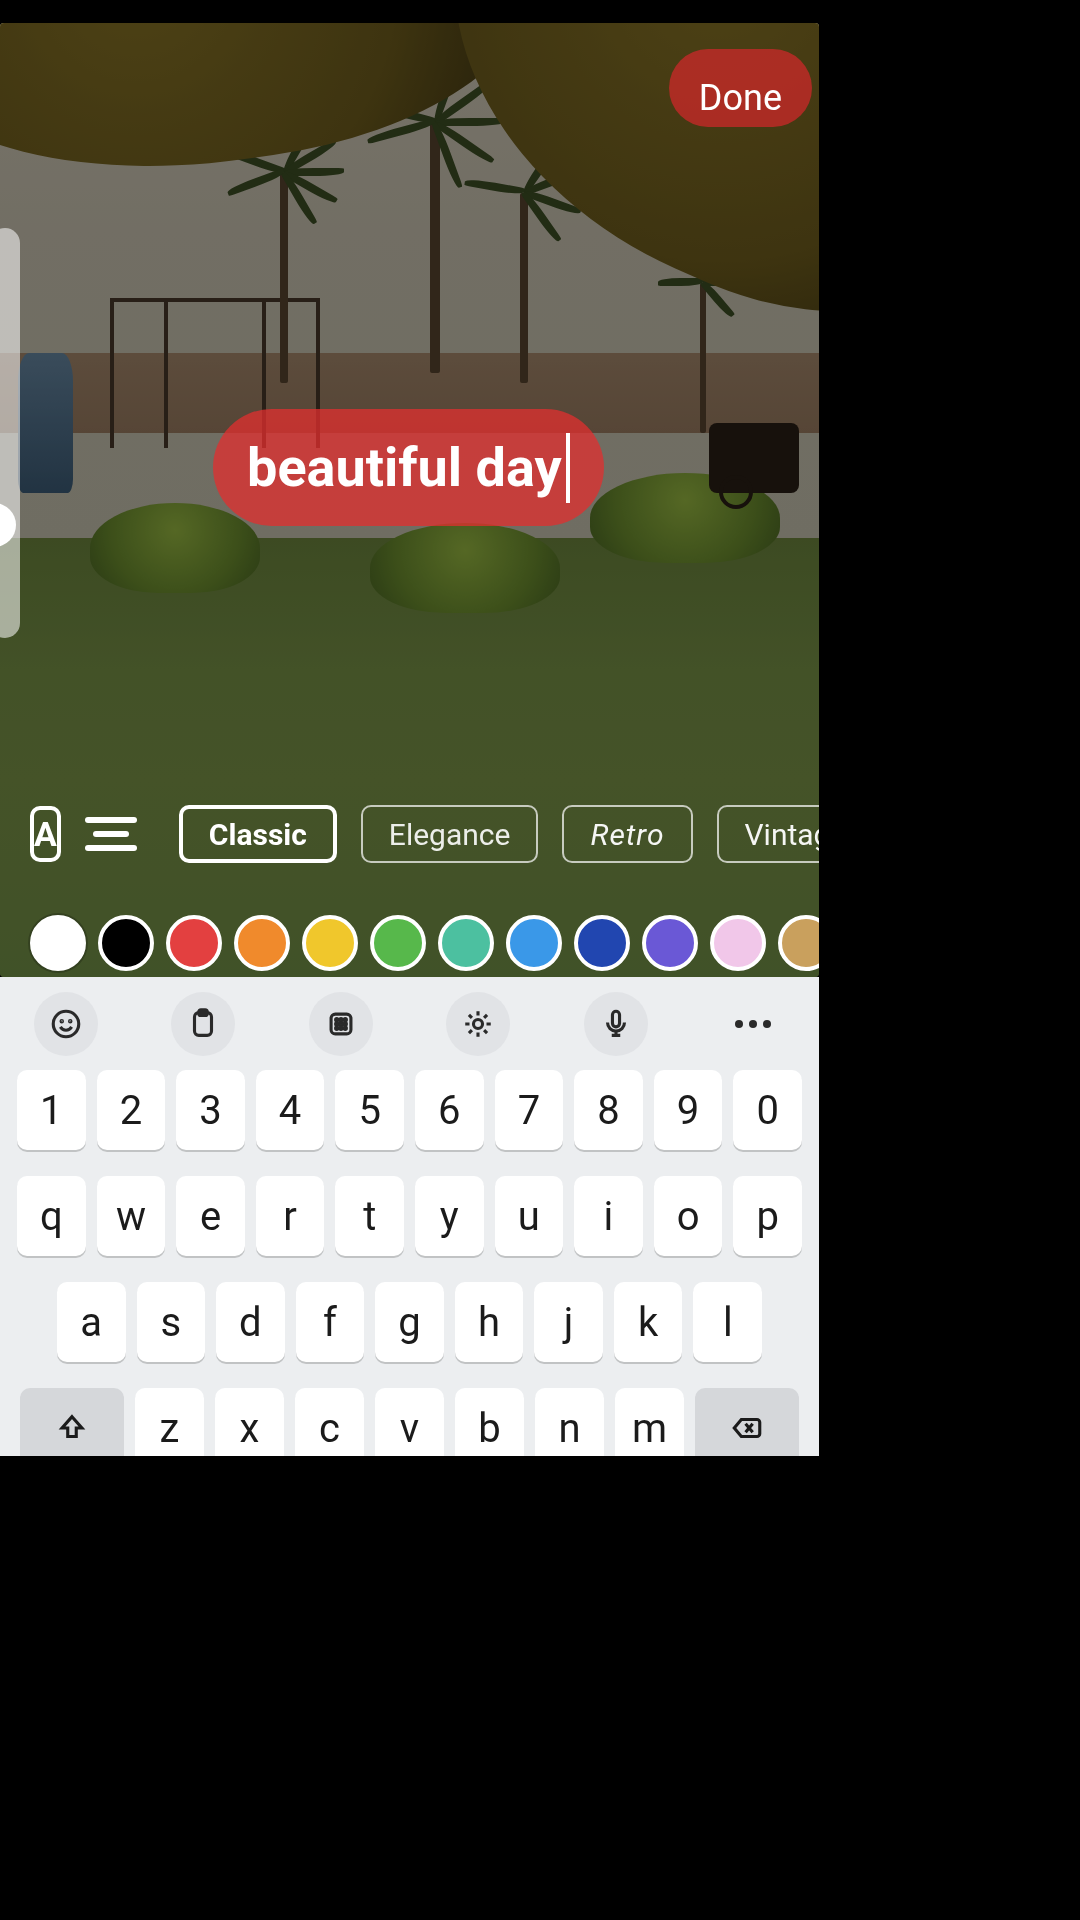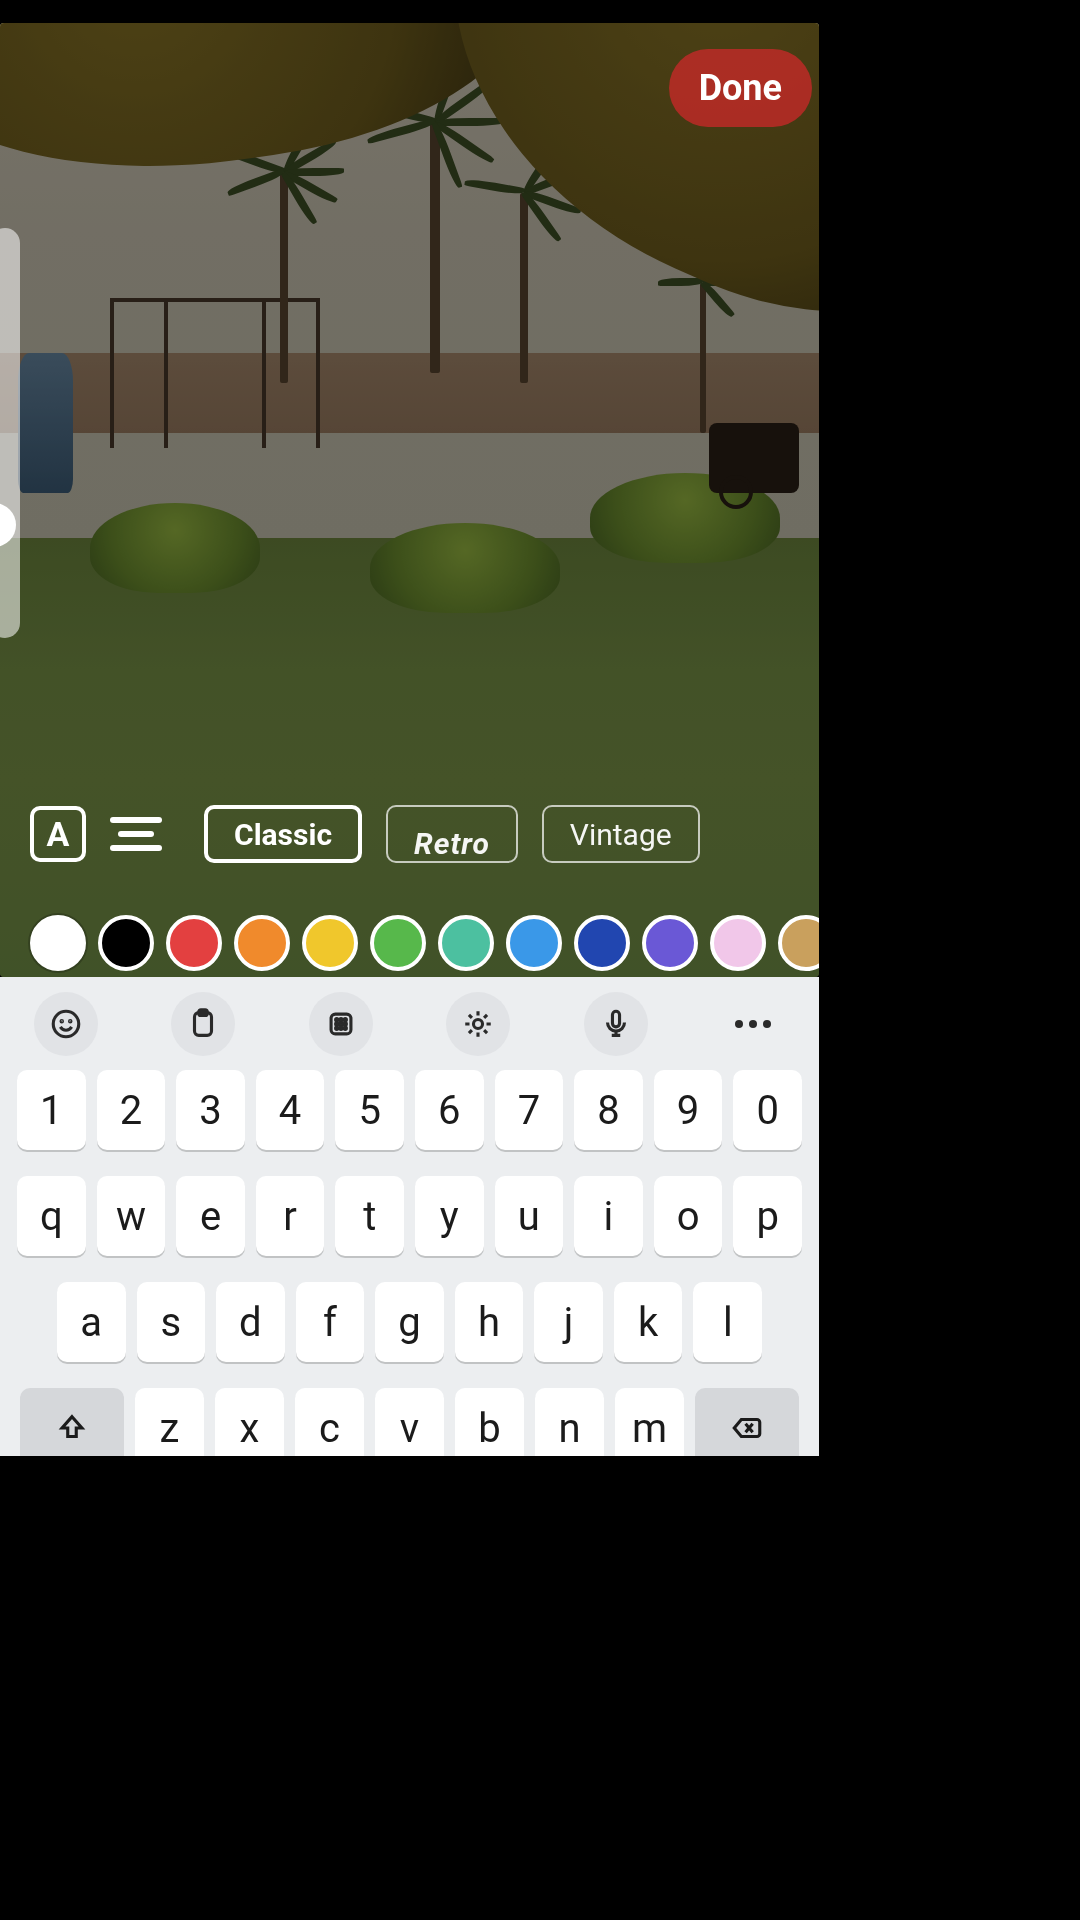--- a/index.html
+++ b/index.html
@@ -107,26 +107,26 @@
   content:""; position:absolute; bottom:-16px; left:10px; width:26px; height:26px;
   border:4px solid #2a1f16; border-radius:50%;
 }
 
 
 .done-btn {
   position: absolute;
   top: 26px;
   right: 7px;
   height: 78px;
-  padding: 18px 30px;
+  padding: 8px 30px;
   background: rgba(213, 39, 43, 0.7);
   color: #fff;
   font-size: 36px;
-  font-weight: 700;
-  display: flex; align-items: flex-start; justify-content: center;
+  font-weight: 400;
+  display: flex; align-items: flex-end; justify-content: center;
   border-radius: 40px;
   border: none;
 }
 
 
 .size-rail {
   position: absolute;
   left: -10px;
   top: 205px;
   width: 30px;
@@ -210,21 +210,21 @@
   display: flex; align-items: center;
   white-space: nowrap;
 }
 .font-chip.active {
   border: 4px solid #fff;
   font-weight: 700;
   color: #fff;
   align-items: center;
 }
 .font-chip.elegance { font-family: Georgia, "Times New Roman", serif; font-style: normal; color: rgba(255,255,255,0.9); }
-.font-chip.retro { font-family: "Arial Black", sans-serif; font-style: italic; font-weight: 700; letter-spacing: 1px; align-items: flex-end;}
+.font-chip.retro { font-family: "Arial Black", sans-serif; font-style: italic; font-weight: 400; letter-spacing: 1px;}
 .font-chip.vintage { font-family: Georgia, serif; }
 
 
 .color-row {
   position: absolute;
   left: 0; right: 0;
   top: 890px;
   height: 60px;
   display: flex;
   align-items: center;
@@ -359,31 +359,38 @@
       <div class="blob tr"></div>
     </div>
 
     <button class="done-btn">
       <span>Done</span>
     </button>
 
     <div class="size-rail"></div>
     <div class="size-thumb"></div>
 
+    <div class="text-pill">
+      <span>beautiful day</span>
+      <div class="caret"></div>
+    </div>
 
     <div class="style-row">
       <div class="tool-btn">A</div>
       <div class="align-btn">
         <div></div>
           <div></div>
           <div></div>
       </div>
       <div class="font-scroll">
         <div class="font-chip active">
           <span>Classic</span>
+        </div>
+        <div class="font-chip elegance">
+          <span>Elegance</span>
         </div>
         <div class="font-chip retro">
           <span>Retro</span>
         </div>
         <div class="font-chip vintage" style="border-left:2px solid rgba(255,255,255,0.7);">
           <span>Vintage</span>
         </div>
       </div>
     </div>
 

